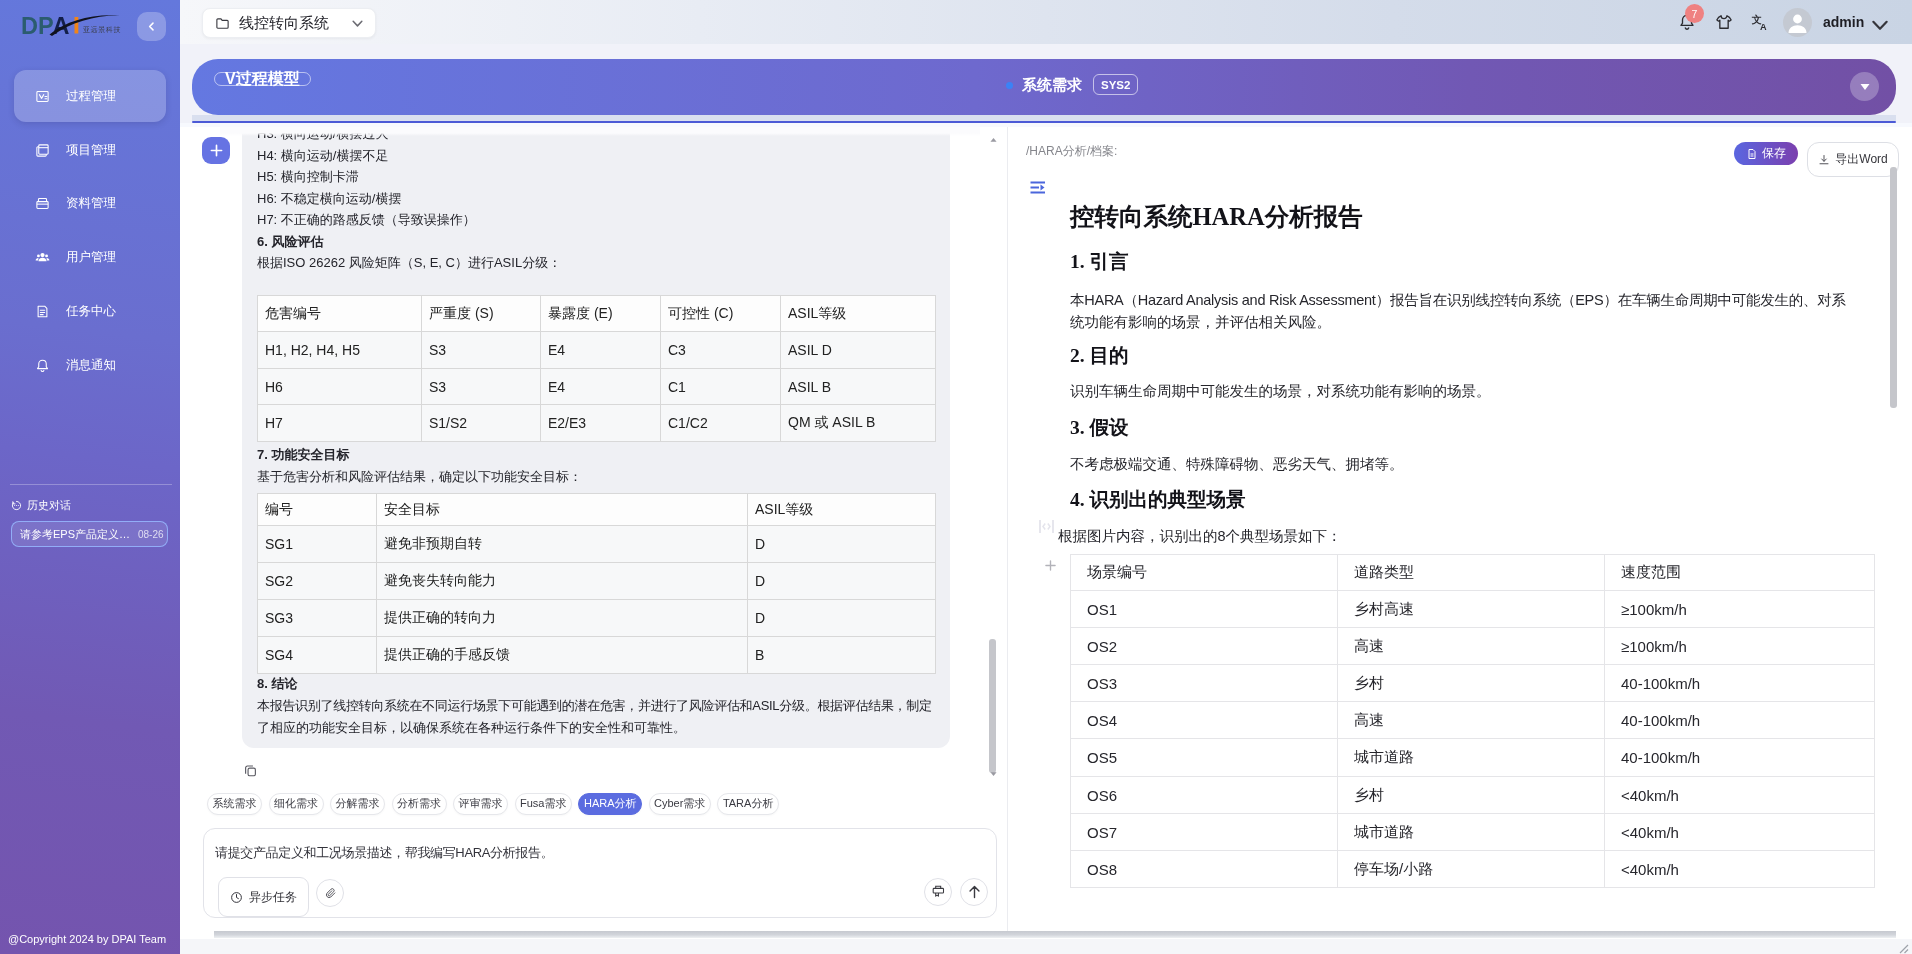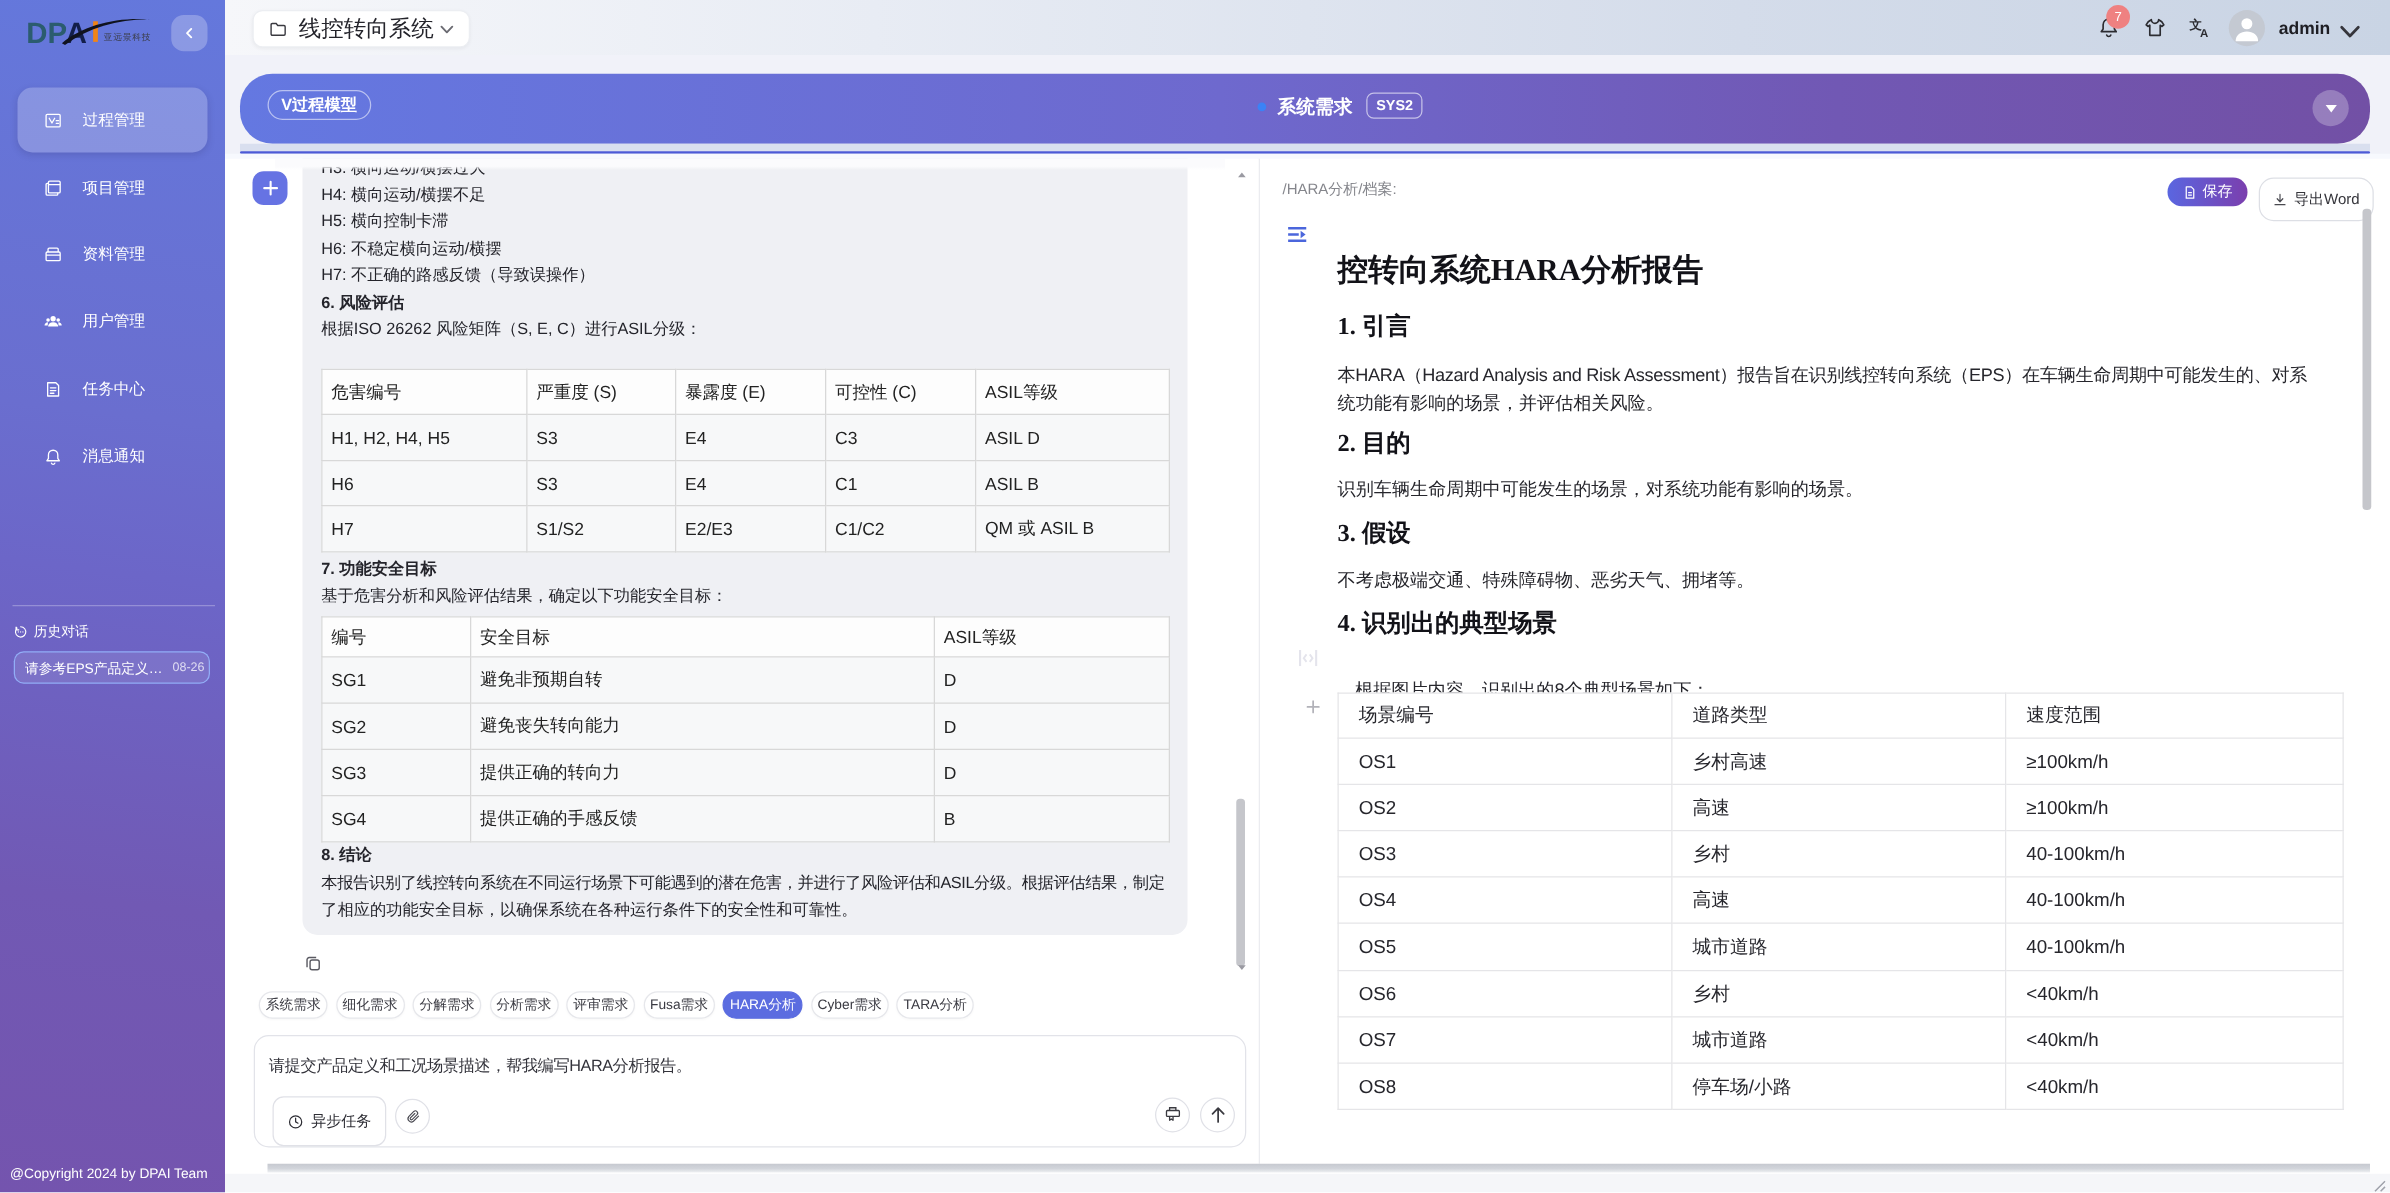--- a/index.html
+++ b/index.html
@@ -14,28 +14,28 @@
 .mitem { position:absolute; left:0; width:180px; height:26px; display:flex; align-items:center; color:#fff; font-size:12.5px; }
 .mitem .mico { width:15px; height:15px; margin-left:35px; margin-right:16px; flex:none; }
 .mactive { position:absolute; left:14px; top:70px; width:152px; height:52px; background:rgba(255,255,255,0.22); border-radius:12px; box-shadow:0 2px 6px rgba(40,40,90,0.18); }
 #hist { position:absolute; left:11px; top:498px; color:#fff; font-size:11px; display:flex; align-items:center; gap:5px; }
 #histline { position:absolute; left:10px; top:484px; width:162px; height:1px; background:rgba(255,255,255,0.28); }
 #histitem { position:absolute; left:11px; top:521px; width:157px; height:26px; border:1px solid rgba(150,185,255,0.85); background:rgba(255,255,255,0.10); border-radius:8px; display:flex; align-items:center; color:#fff; }
 #copyright { position:absolute; left:8px; top:933px; color:#fff; font-size:11px; }
 
 #topbar { position:absolute; left:180px; top:0; width:1732px; height:44px;
   background:linear-gradient(90deg,#f6f7fa 0%,#e8ecf4 30%,#d4dcea 70%,#c9d4e4 100%); }
-#projsel { position:absolute; left:22px; top:8px; width:174px; height:30px; background:#fff; border:1px solid #eceef2; border-radius:8px; box-shadow:0 1px 3px rgba(0,0,0,0.05); display:flex; align-items:center; font-size:18px; color:#24242b; }
+#projsel { position:absolute; left:22px; top:8px; width:174px; height:30px; background:#fff; border:1px solid #eceef2; border-radius:8px; box-shadow:0 1px 3px rgba(0,0,0,0.05); display:flex; align-items:center; font-size:15px; color:#24242b; }
 .tbico { position:absolute; top:12px; width:20px; height:20px; }
 #avatar { position:absolute; left:1603px; top:8px; width:29px; height:29px; border-radius:50%; background:#c4c9d2; overflow:hidden; }
 #adminname { position:absolute; left:1643px; top:14px; font-size:14px; font-weight:bold; color:#1e1e24; }
 
 #banner { position:absolute; left:192px; top:59px; width:1704px; height:56px; border-radius:26px;
   background:linear-gradient(90deg,#6478e1 0%,#6e69ce 46%,#7158b4 75%,#7250a5 100%); }
-#vpill { position:absolute; left:22px; top:13px; height:24px; padding:0 10px; border:1.5px solid rgba(255,255,255,0.55); border-radius:14px; display:flex; align-items:center; color:#fff; font-size:13px; font-weight:bold; }
+#vpill { position:absolute; left:22px; top:13px; height:14px; padding:0 10px; border:1.5px solid rgba(255,255,255,0.55); border-radius:14px; display:flex; align-items:center; color:#fff; font-size:16px; font-weight:bold; }
 #bnrdot { position:absolute; left:813.5px; top:22.5px; width:7px; height:7px; border-radius:50%; background:#3b82f6; }
 #bnrtitle { position:absolute; left:830px; top:17px; font-size:15px; font-weight:bold; color:#fff; }
 #syspill { position:absolute; left:901px; top:15px; height:21px; padding:0 7px; border:1.5px solid rgba(255,255,255,0.6); border-radius:6px; display:flex; align-items:center; color:#fff; font-size:11.5px; font-weight:bold; }
 #bnrbtn { position:absolute; left:1658px; top:13px; width:29px; height:29px; border-radius:50%; background:rgba(255,255,255,0.26); display:flex; align-items:center; justify-content:center; }
 #bnrline { position:absolute; left:192px; top:120.5px; width:1704px; height:2.5px; background:#4c5ad6; border-radius:1px; }
 #bnrgap { position:absolute; left:192px; top:115px; width:1704px; height:5.5px; background:#d9dfef; }
 #bnrsub { position:absolute; left:180px; top:123px; width:1732px; height:4px; background:#f7f9fe; }
 
 #chatclip { position:absolute; left:180px; top:127px; width:826px; height:804px; background:#fff; overflow:hidden; }
 #topfade { position:absolute; left:40px; top:0; width:760px; height:9px; background:linear-gradient(180deg, #fbfbfd 0%, #fbfbfd 68%, rgba(251,251,253,0)); z-index:5; }
@@ -325,21 +325,21 @@
   <div id="doc">
     <h1 class="serif abs" style="left:62px; top:73px;">控转向系统HARA分析报告</h1>
     <h2 class="serif abs" style="left:62px; top:122px;">1. 引言</h2>
     <div class="p abs" style="left:62px; top:163.5px; white-space:nowrap; letter-spacing:-0.25px;">本HARA（Hazard Analysis and Risk Assessment）报告旨在识别线控转向系统（EPS）在车辆生命周期中可能发生的、对系</div>
     <div class="p abs" style="left:62px; top:186px; white-space:nowrap;">统功能有影响的场景，并评估相关风险。</div>
     <h2 class="serif abs" style="left:62px; top:216px;">2. 目的</h2>
     <div class="p abs" style="left:62px; top:255px;">识别车辆生命周期中可能发生的场景，对系统功能有影响的场景。</div>
     <h2 class="serif abs" style="left:62px; top:288px;">3. 假设</h2>
     <div class="p abs" style="left:62px; top:328px;">不考虑极端交通、特殊障碍物、恶劣天气、拥堵等。</div>
     <h2 class="serif abs" style="left:62px; top:360px;">4. 识别出的典型场景</h2>
-    <div class="p abs" style="left:76px; top:400px;margin-top:16px;">根据图片内容，识别出的8个典型场景如下：</div>
+    <div class="p abs" style="left:50px; top:400px;">根据图片内容，识别出的8个典型场景如下：</div>
     <table class="rt" style="left:62px; top:427px;">
       <tbody>
           <tr style="height:36px;">
             <td style="width:267px;">场景编号</td>
             <td style="width:267px;">道路类型</td>
             <td style="width:270px;">速度范围</td>
           </tr>
       <tr style="height:37px;">
             <td>OS1</td>
             <td>乡村高速</td>

